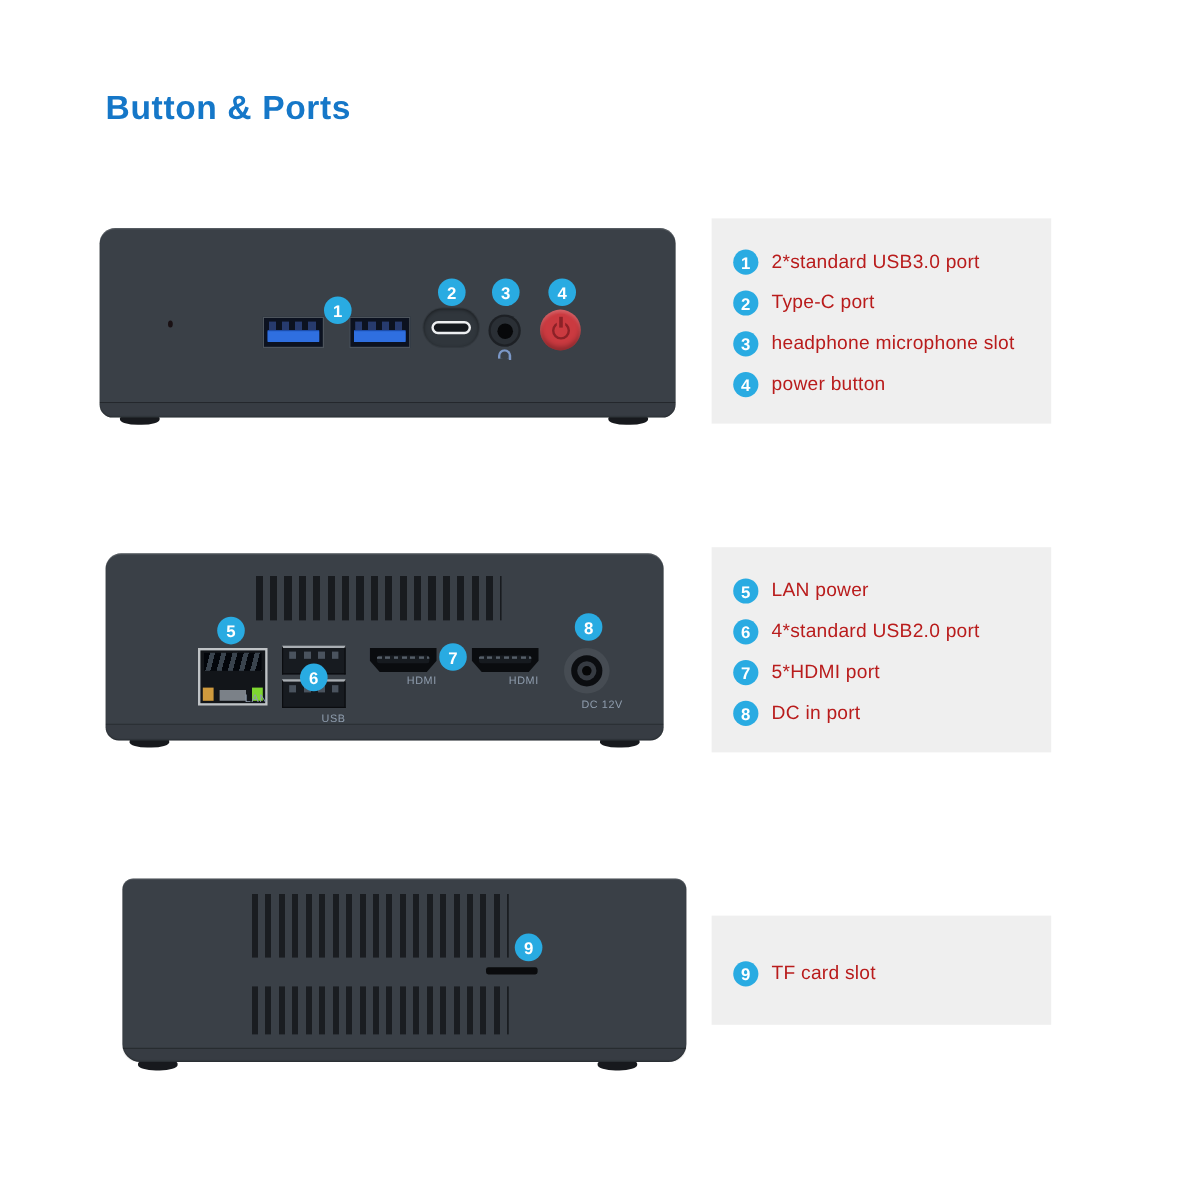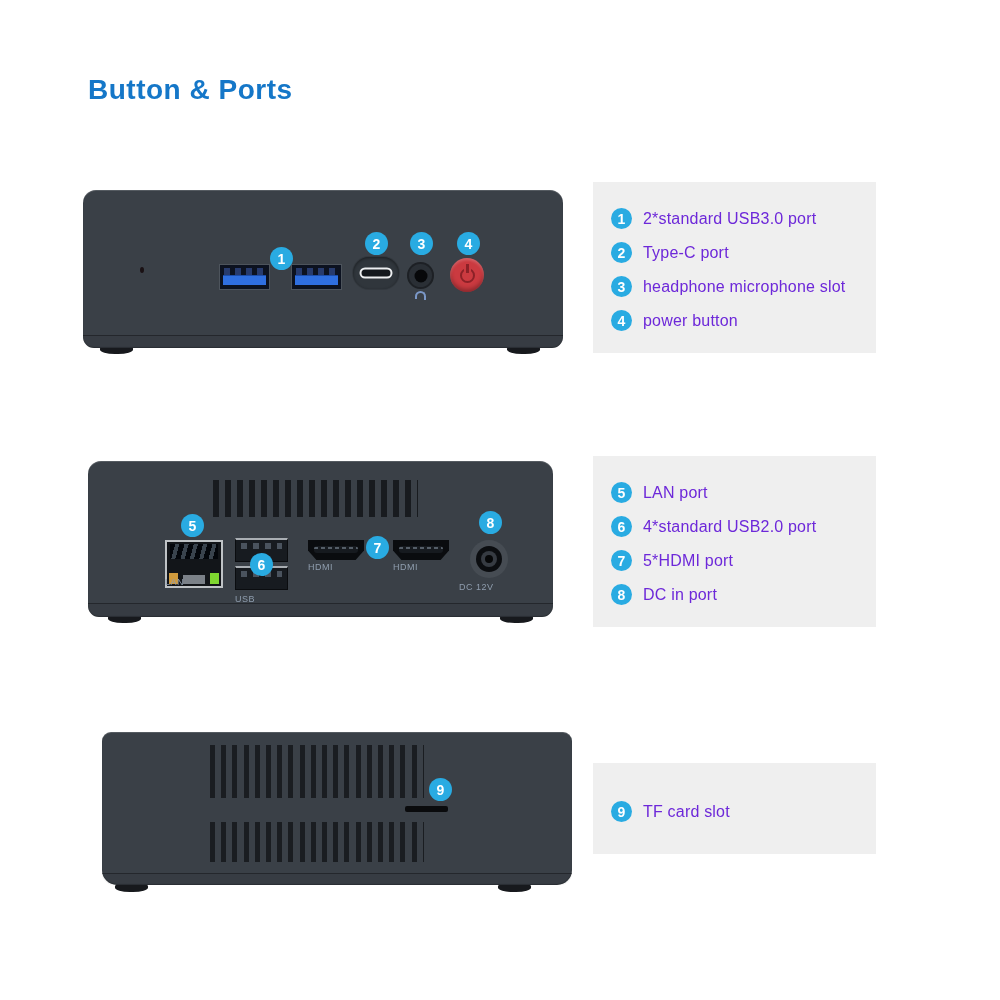--- a/index.html
+++ b/index.html
@@ -13,21 +13,21 @@
   
   .panel { position:absolute; left:593px; width:331px; background:#efefef;
     display:flex; flex-direction:column; }
   .panel-1 { top:182px; height:171px; padding:26px 0 0 18px; gap:13px; }
   .panel-2 { top:456px; height:171px; padding:26px 0 0 18px; gap:13px; }
   .panel-3 { top:763px; height:91px; padding:38px 0 0 18px; }
   .legend-row { display:flex; align-items:center; gap:11px; height:21px; }
   .legend-num { width:21px; height:21px; border-radius:50%; background:#29abe2; color:#ffffff;
     font-size:14px; font-weight:bold; display:flex; align-items:center; justify-content:center;
     flex:0 0 21px; }
-  .legend-label { font-size:16px; color:#6d28d9; letter-spacing:0.2px; }
+  .legend-label { font-size:16px; color:#b91c1c; letter-spacing:0.2px; }
 
   
   .device { position:absolute; }
   .dev-body { position:absolute; left:0; top:0; right:0; background:#3a4047; z-index:1;
     box-shadow: inset 0 1px 0 rgba(255,255,255,0.14), inset 0 -1px 1px rgba(0,0,0,0.25); }
   .base { position:absolute; left:0; right:0; bottom:0; border-top:1px solid rgba(0,0,0,0.35);
     background:rgba(0,0,0,0.05); }
   .foot { position:absolute; bottom:0; width:33px; height:10px; background:#17191d;
     border-radius:45%; z-index:0; }
 
@@ -91,21 +91,21 @@
 
   .lan { position:absolute; left:77px; top:79px; width:58px; height:48px; background:#121519;
     border:2px solid #bfc3c6; }
   .lan-comb { position:absolute; left:3px; right:3px; top:2px; height:15px;
     background:repeating-linear-gradient(105deg,#03060b 0 5px,#39434d 5px 9px); }
   .led-a { position:absolute; left:2px; bottom:2px; width:9px; height:11px; background:#cf9a3d; }
   .led-g { position:absolute; right:2px; bottom:2px; width:9px; height:11px; background:#7fd630; }
   .lan-tab { position:absolute; left:50%; bottom:2px; transform:translateX(-50%); width:22px;
     height:9px; background:#7b8188; }
 
-  .port-label { position:absolute; font-size:9px; color:#8f9dae; text-align:left;
+  .port-label { position:absolute; font-size:9px; color:#8f9dae; text-align:right;
     letter-spacing:0.5px; z-index:2; }
   .lbl-lan  { left:77px;  top:116px; width:58px; }
   .lbl-usb  { left:147px; top:133px; width:53px; }
   .lbl-hdmi-l { left:220px; top:101px; width:56px; }
   .lbl-hdmi-r { left:305px; top:101px; width:56px; }
   .lbl-dc   { left:371px; top:121px; width:60px; }
 
   .usb2 { position:absolute; left:147px; width:53px; height:24px; background:#171b20;
     border:1px solid #0a0c0f; border-top:2px solid #a9aeb3; }
   .usb2::after { content:""; position:absolute; left:5px; right:5px; top:3px; height:6px;
@@ -229,21 +229,21 @@
       <span class="callout c7">7</span>
       <span class="callout c8">8</span>
       <div class="base"></div>
     </div>
   </section>
 
   <aside class="panel panel-2">
 
       <div class="legend-row">
         <span class="legend-num">5</span>
-        <span class="legend-label">LAN port</span>
+        <span class="legend-label">LAN power</span>
       </div>
 
       <div class="legend-row">
         <span class="legend-num">6</span>
         <span class="legend-label">4*standard USB2.0 port</span>
       </div>
 
       <div class="legend-row">
         <span class="legend-num">7</span>
         <span class="legend-label">5*HDMI port</span>

